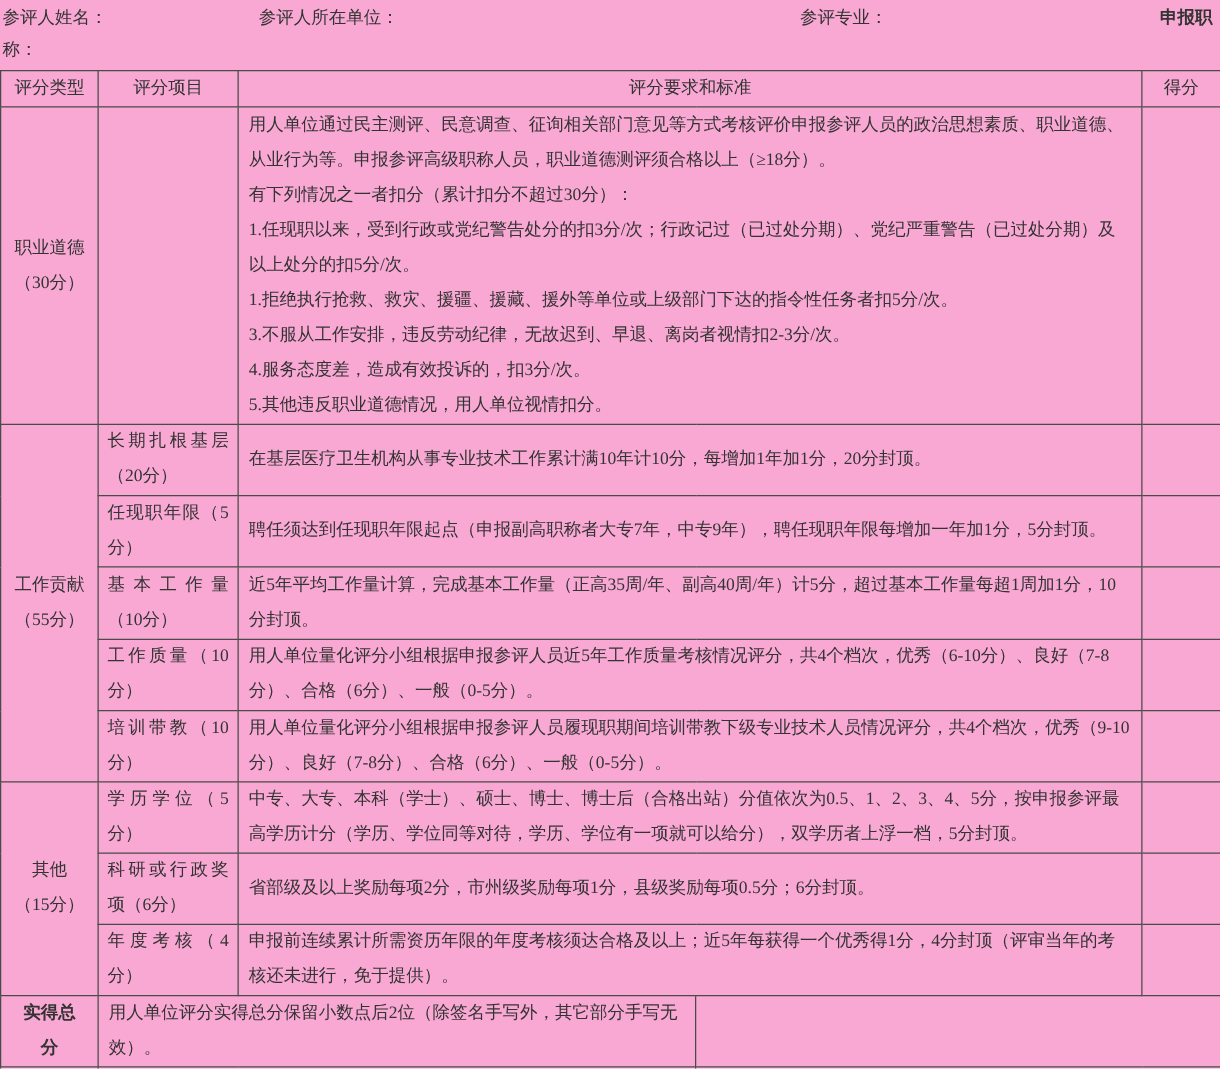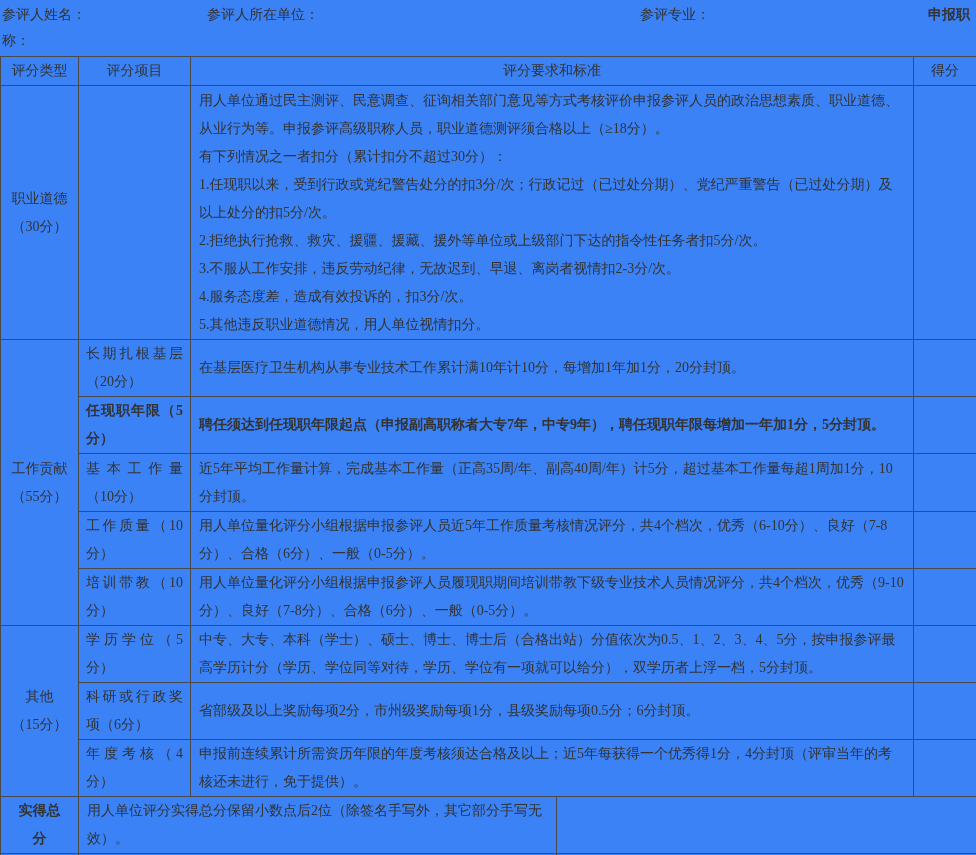--- a/index.html
+++ b/index.html
@@ -2,21 +2,21 @@
 <html><head>
 <meta charset="utf-8">
 <style>
   * { margin: 0; padding: 0; box-sizing: border-box; }
   html, body { background: #ffffff; }
   #page {
     position: relative;
     width: 976px;
     height: 855px;
     overflow: hidden;
-    background: #3b82f6;
+    background: #f9a8d4;
     font-family: "Liberation Serif", "DejaVu Serif", serif;
     color: #333333;
     font-size: 14px;
   }
   
   .top-label { position: absolute; white-space: nowrap; line-height: 18px; }
   .lbl-name  { left: 2px;   top: 6px; }
   .lbl-unit  { left: 207px; top: 6px; }
   .lbl-major { left: 640px; top: 6px; }
   .lbl-title1{ left: 928px; top: 6px; font-weight: bold; }
@@ -44,21 +44,21 @@
     padding: 0 7px;
     text-align: justify;
     text-justify: inter-character;
   }
   td.crit { padding: 0 8px; }
   td.crit p { line-height: 28px; }
   td.score { }
   tr.r-ethics    td { height: 254px; }
   tr.r-two       td { height: 57px; }
   tr.r-grass     td { height: 57px; }
-  tr.r-tenure    td { height: 55px; font-weight: bold; }
+  tr.r-tenure    td { height: 55px; }
   tr.r-workload  td { height: 58px; }
   tr.r-awards    td { height: 57px; }
   tr.r-total     td { height: 55px; }
   tr.r-partial   td { height: 30px; }
   td.total-cat { text-align: center; font-weight: bold; }
   td.total-cat div { line-height: 28px; }
 </style>
 </head>
 <body>
 
@@ -92,21 +92,21 @@
     <tr class="r-ethics">
       <td class="cat">
         <div>职业道德</div>
         <div>（30分）</div>
       </td>
       <td class="proj"></td>
       <td class="crit" colspan="2">
         <p>用人单位通过民主测评、民意调查、征询相关部门意见等方式考核评价申报参评人员的政治思想素质、职业道德、从业行为等。申报参评高级职称人员，职业道德测评须合格以上（≥18分）。</p>
         <p>有下列情况之一者扣分（累计扣分不超过30分）：</p>
         <p>1.任现职以来，受到行政或党纪警告处分的扣3分/次；行政记过（已过处分期）、党纪严重警告（已过处分期）及以上处分的扣5分/次。</p>
-        <p>2.拒绝执行抢救、救灾、援疆、援藏、援外等单位或上级部门下达的指令性任务者扣5分/次。</p>
+        <p>1.拒绝执行抢救、救灾、援疆、援藏、援外等单位或上级部门下达的指令性任务者扣5分/次。</p>
         <p>3.不服从工作安排，违反劳动纪律，无故迟到、早退、离岗者视情扣2-3分/次。</p>
         <p>4.服务态度差，造成有效投诉的，扣3分/次。</p>
         <p>5.其他违反职业道德情况，用人单位视情扣分。</p>
       </td>
       <td class="score"></td>
     </tr>
 
     <tr class="r-grass">
       <td class="cat" rowspan="5">
         <div>工作贡献</div>

